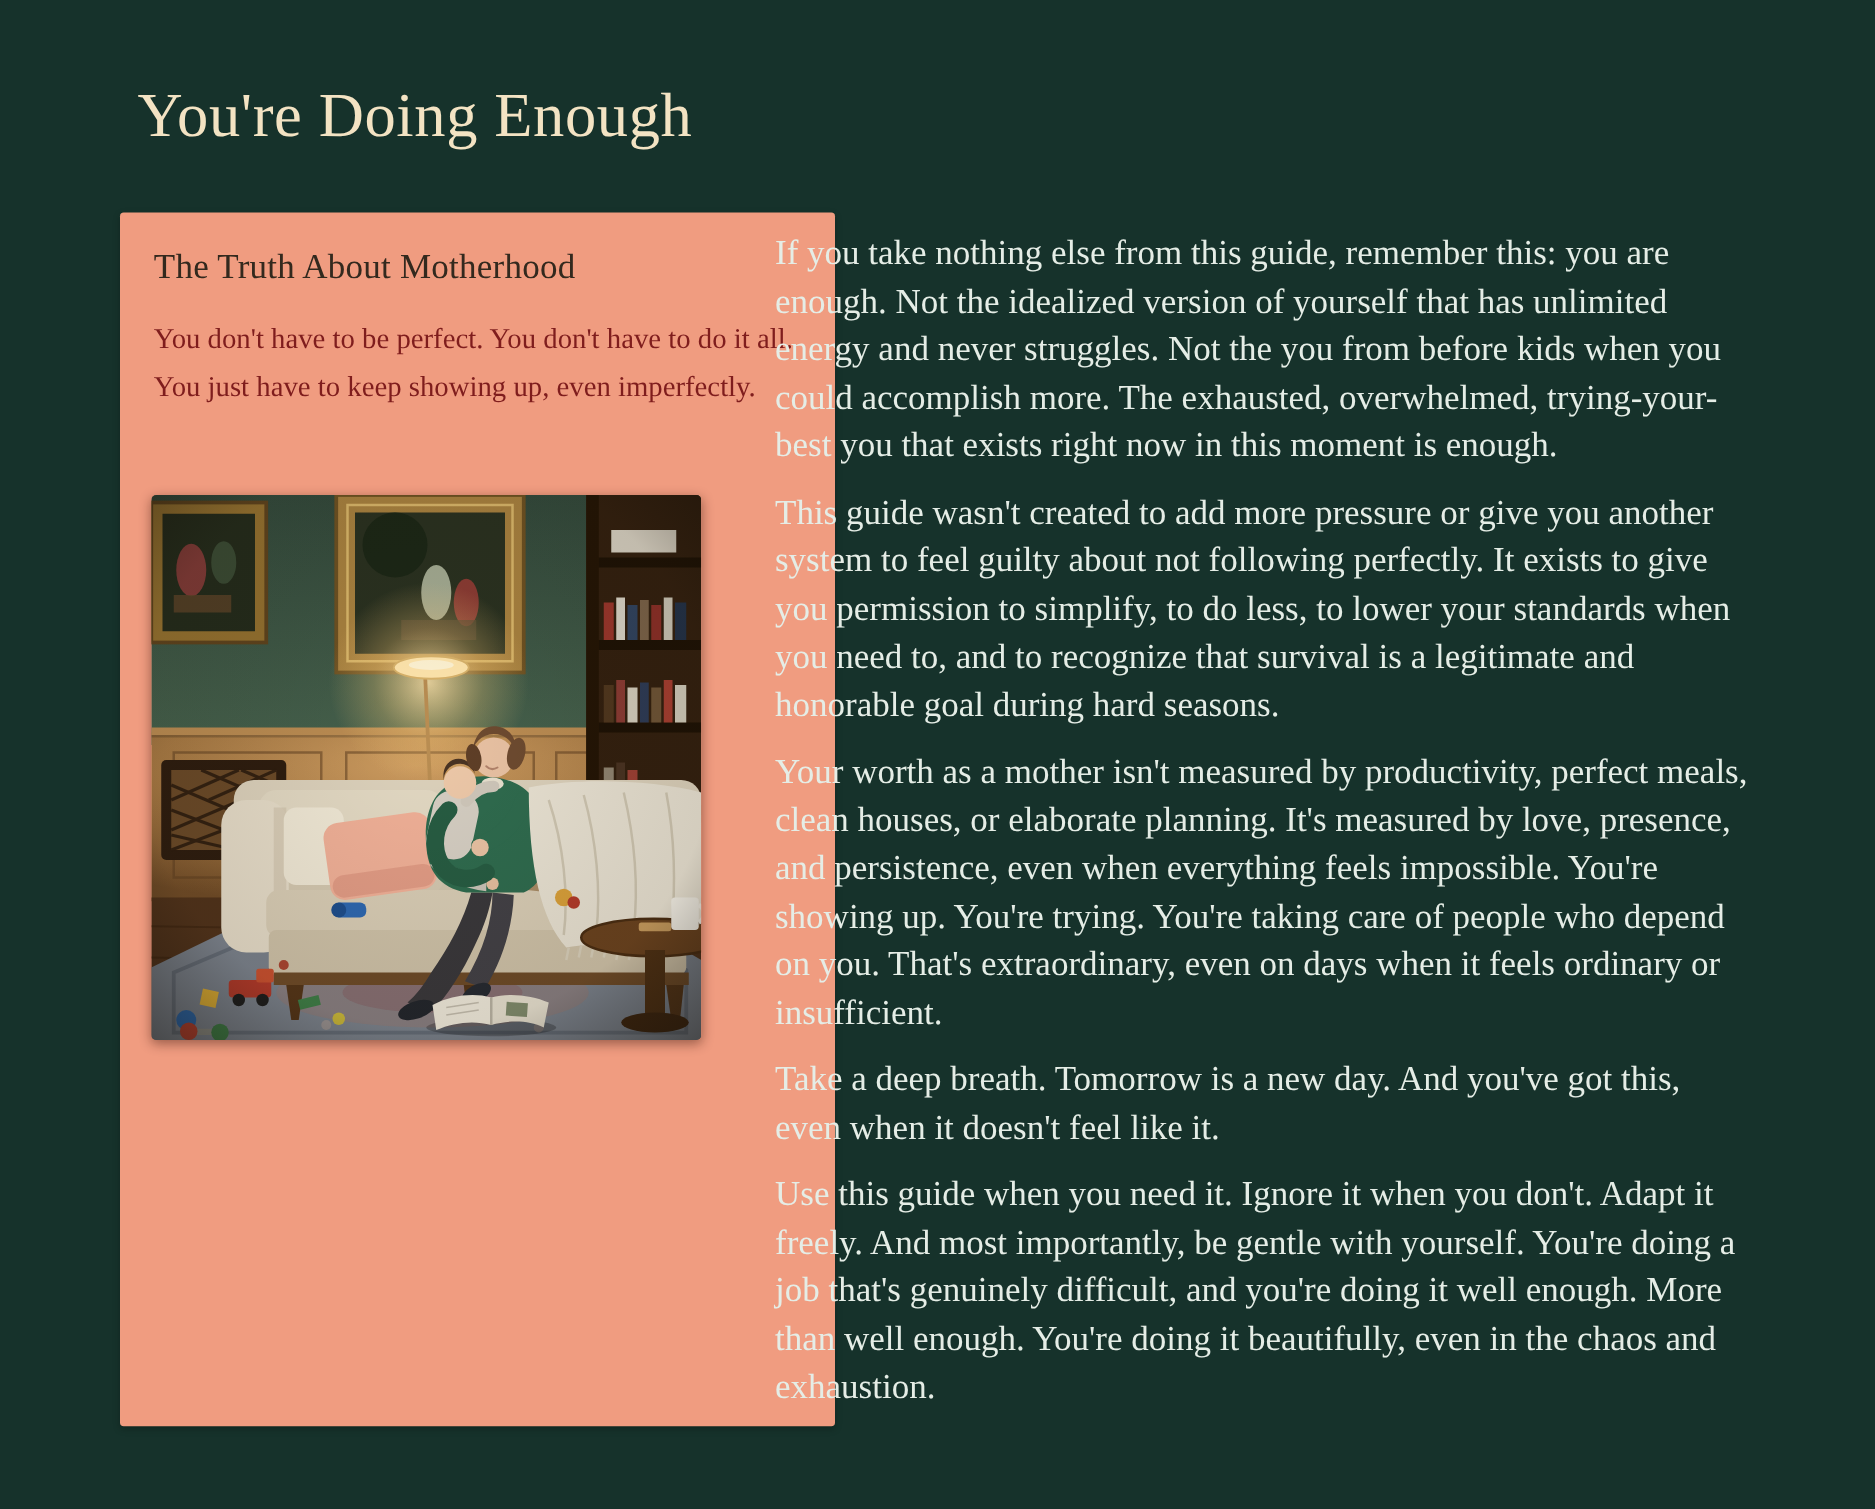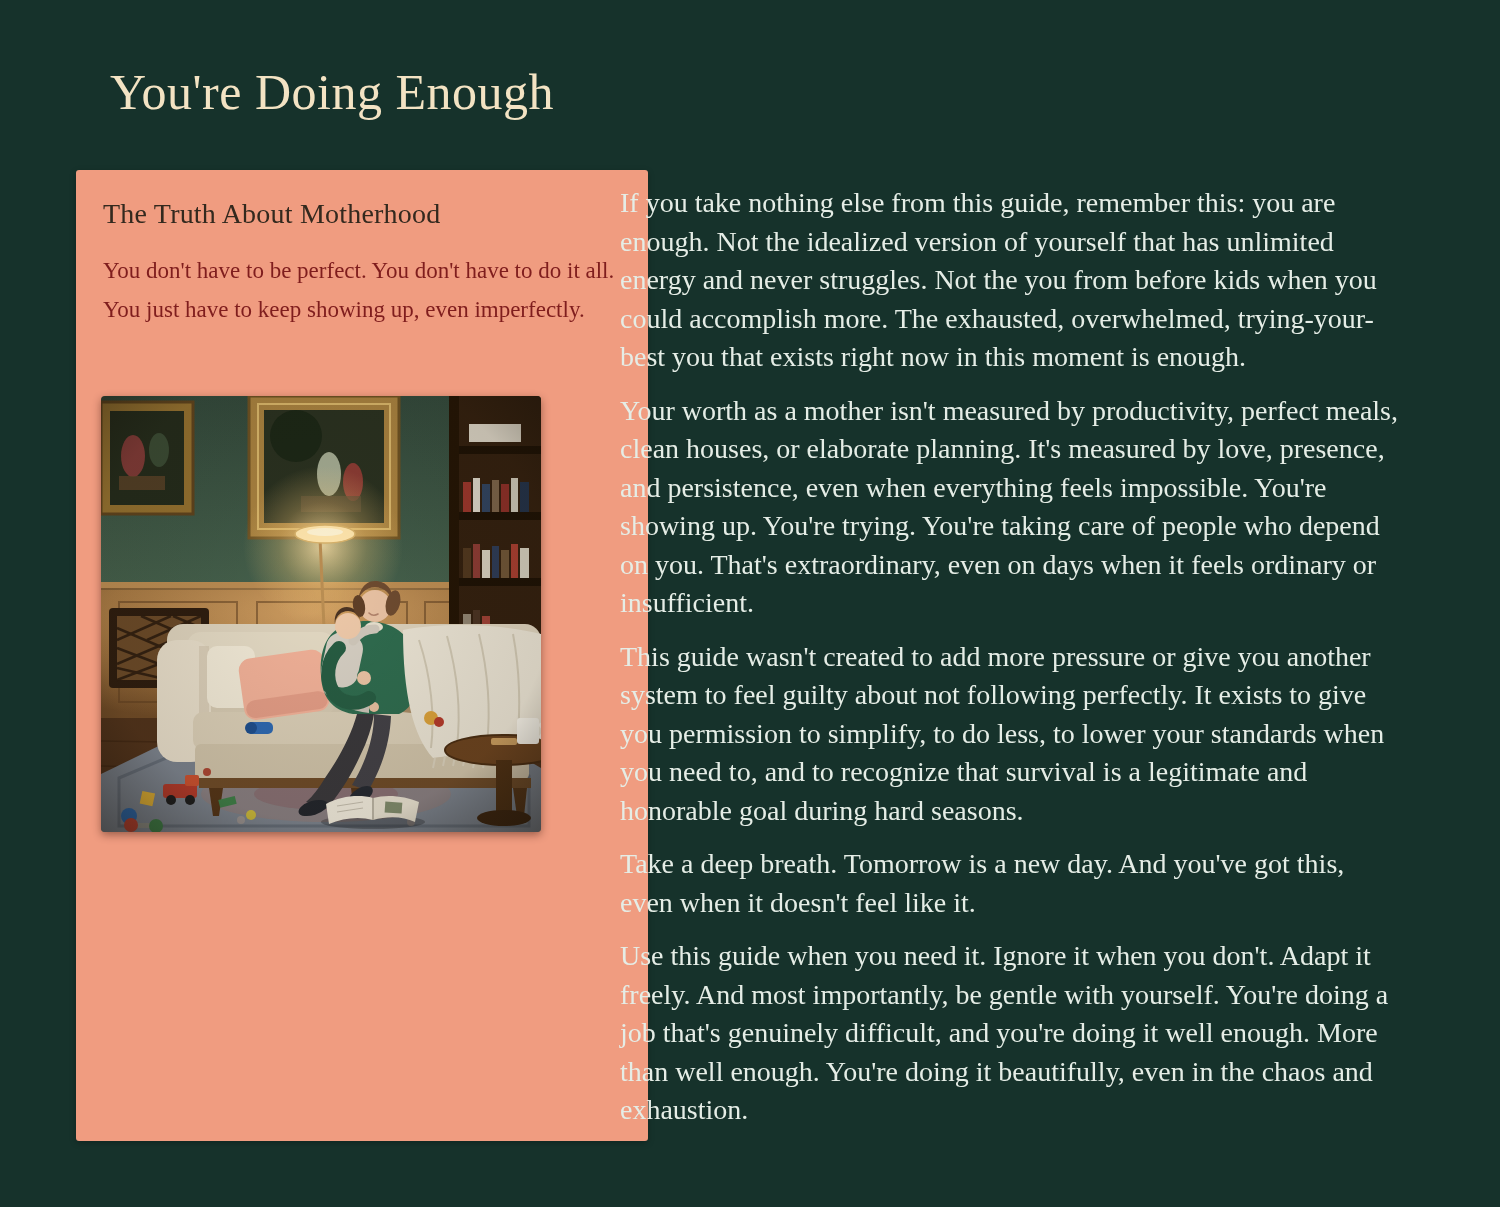--- a/index.html
+++ b/index.html
@@ -13,21 +13,21 @@
   .page { position: relative; width: 1500px; height: 1207px; }
 
   .page-title {
     position: absolute; left: 110px; top: 64px;
     margin: 0; font-weight: normal;
     font-size: 50px; line-height: 1.15;
     color: #F3E3C3; letter-spacing: 0.5px;
   }
 
   .truth-card {
-    position: absolute; left: 76px; top: 170px;
+    position: absolute; left: 96px; top: 170px;
     width: 572px; height: 971px;
     background: #F09C80;
     border-radius: 3px;
     box-shadow: 0 2px 6px rgba(0,0,0,0.25);
   }
   .card-heading {
     margin: 26px 26px 0 27px;
     font-weight: normal; font-size: 28px; line-height: 1.25;
     color: #33291E; letter-spacing: 0.2px;
   }
@@ -300,19 +300,19 @@
         </g>
         <rect x="284" y="406" width="17" height="11" fill="#7F8A6B" transform="rotate(4 292 411)"></rect>
 
         <rect x="0" y="0" width="440" height="436" fill="url(#vignette)"></rect>
       </svg>
     </figure>
   </aside>
 
   <section class="text-col">
     <p>If you take nothing else from this guide, remember this: you are enough. Not the idealized version of yourself that has unlimited energy and never struggles. Not the you from before kids when you could accomplish more. The exhausted, overwhelmed, trying-your-best you that exists right now in this moment is enough.</p>
+    <p>This guide wasn't created to add more pressure or give you another system to feel guilty about not following perfectly. It exists to give you permission to simplify, to do less, to lower your standards when you need to, and to recognize that survival is a legitimate and honorable goal during hard seasons.</p>
     <p>Your worth as a mother isn't measured by productivity, perfect meals, clean houses, or elaborate planning. It's measured by love, presence, and persistence, even when everything feels impossible. You're showing up. You're trying. You're taking care of people who depend on you. That's extraordinary, even on days when it feels ordinary or insufficient.</p>
-    <p>This guide wasn't created to add more pressure or give you another system to feel guilty about not following perfectly. It exists to give you permission to simplify, to do less, to lower your standards when you need to, and to recognize that survival is a legitimate and honorable goal during hard seasons.</p>
     <p>Take a deep breath. Tomorrow is a new day. And you've got this, even when it doesn't feel like it.</p>
     <p>Use this guide when you need it. Ignore it when you don't. Adapt it freely. And most importantly, be gentle with yourself. You're doing a job that's genuinely difficult, and you're doing it well enough. More than well enough. You're doing it beautifully, even in the chaos and exhaustion.</p>
   </section>
 
 </main>
 
 </body></html>

